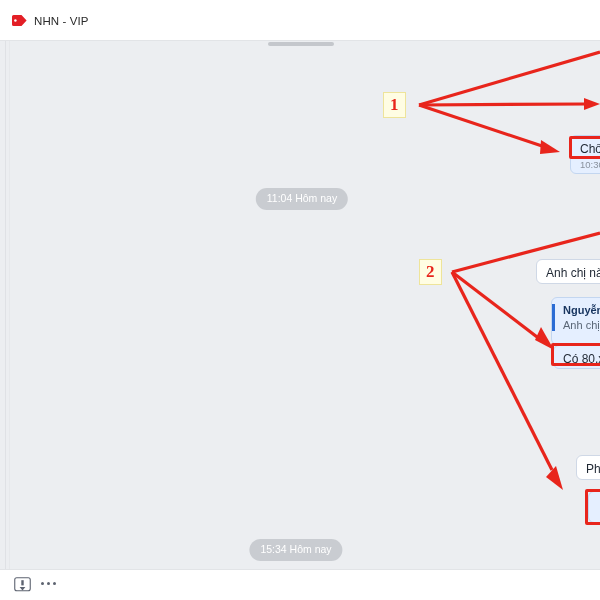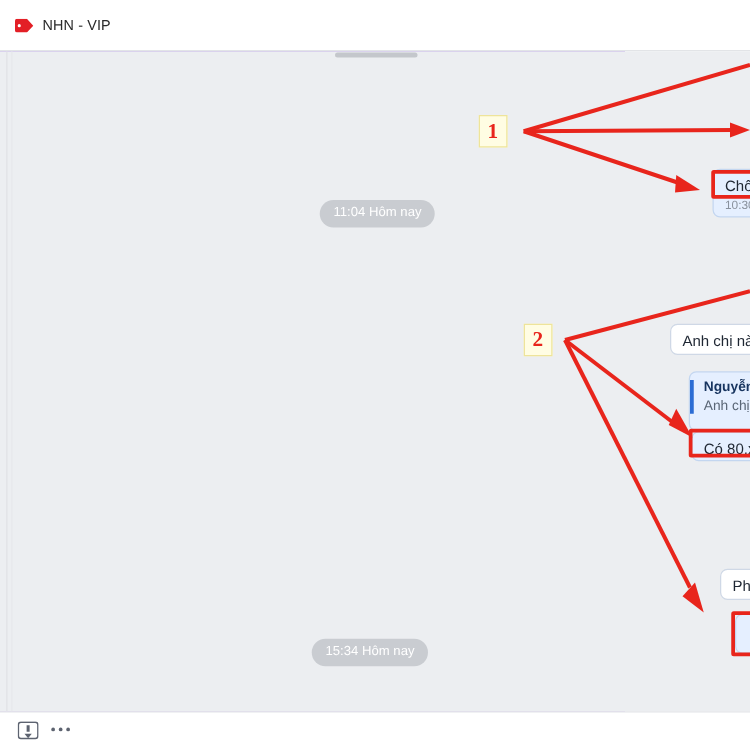--- a/index.html
+++ b/index.html
@@ -5,21 +5,21 @@
   * { box-sizing: border-box; margin: 0; padding: 0; }
   html, body {
     width: 600px; height: 600px;
     overflow: hidden;
     font-family: "Liberation Sans", sans-serif;
     background: #ffffff;
   }
   #app {
     position: relative;
     width: 500px; height: 600px;
-    background: #6d28d9;
+    background: #be185d;
   }
 
   
   .header {
     position: absolute;
     left: 0; top: 0;
     width: 600px; height: 41px;
     background: #ffffff;
     display: flex;
     align-items: center;
@@ -83,20 +83,21 @@
   .day-pill {
     position: absolute;
     transform: translateX(-50%);
     background: #c9ccd1;
     color: #ffffff;
     font-size: 10.5px;
     line-height: 1;
     padding: 5px 11px 6px;
     border-radius: 11px;
     white-space: nowrap;
+    margin-top: 28px;
   }
 
   
   .bubble {
     position: absolute;
     background: #ffffff;
     border: 1px solid #cfd8e6;
     border-radius: 6px;
     font-size: 12px;
     color: #1f2733;

